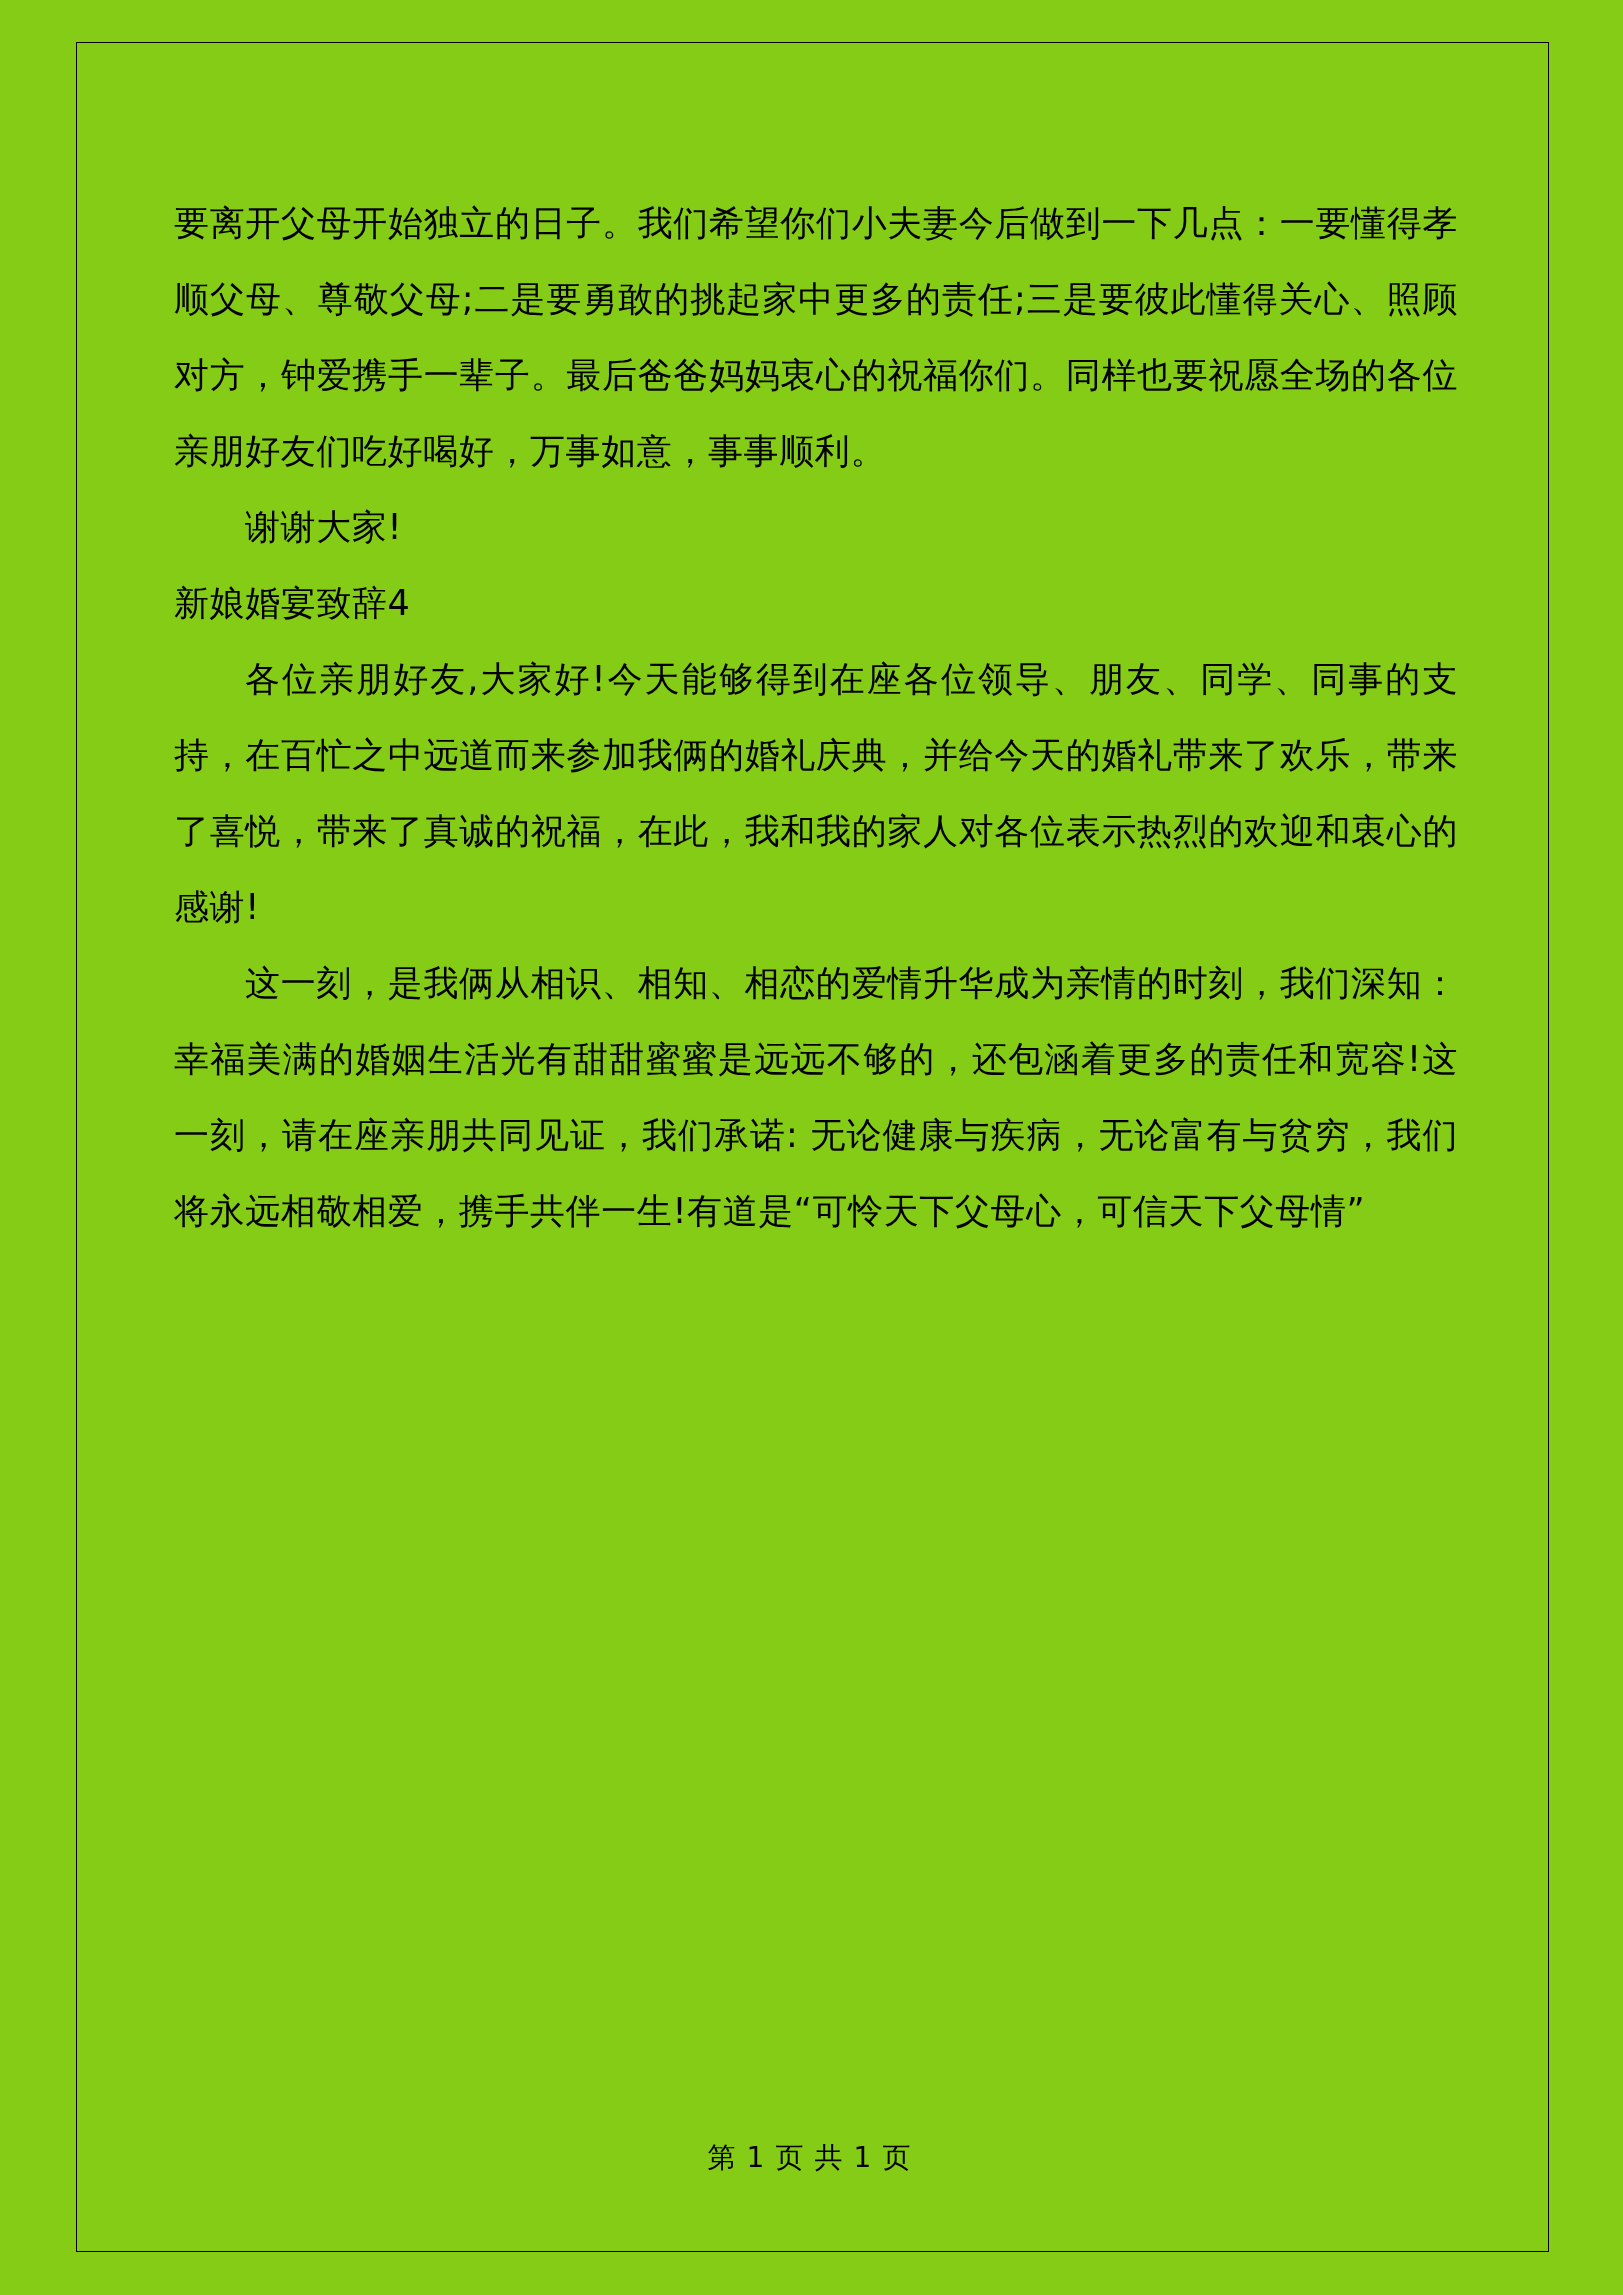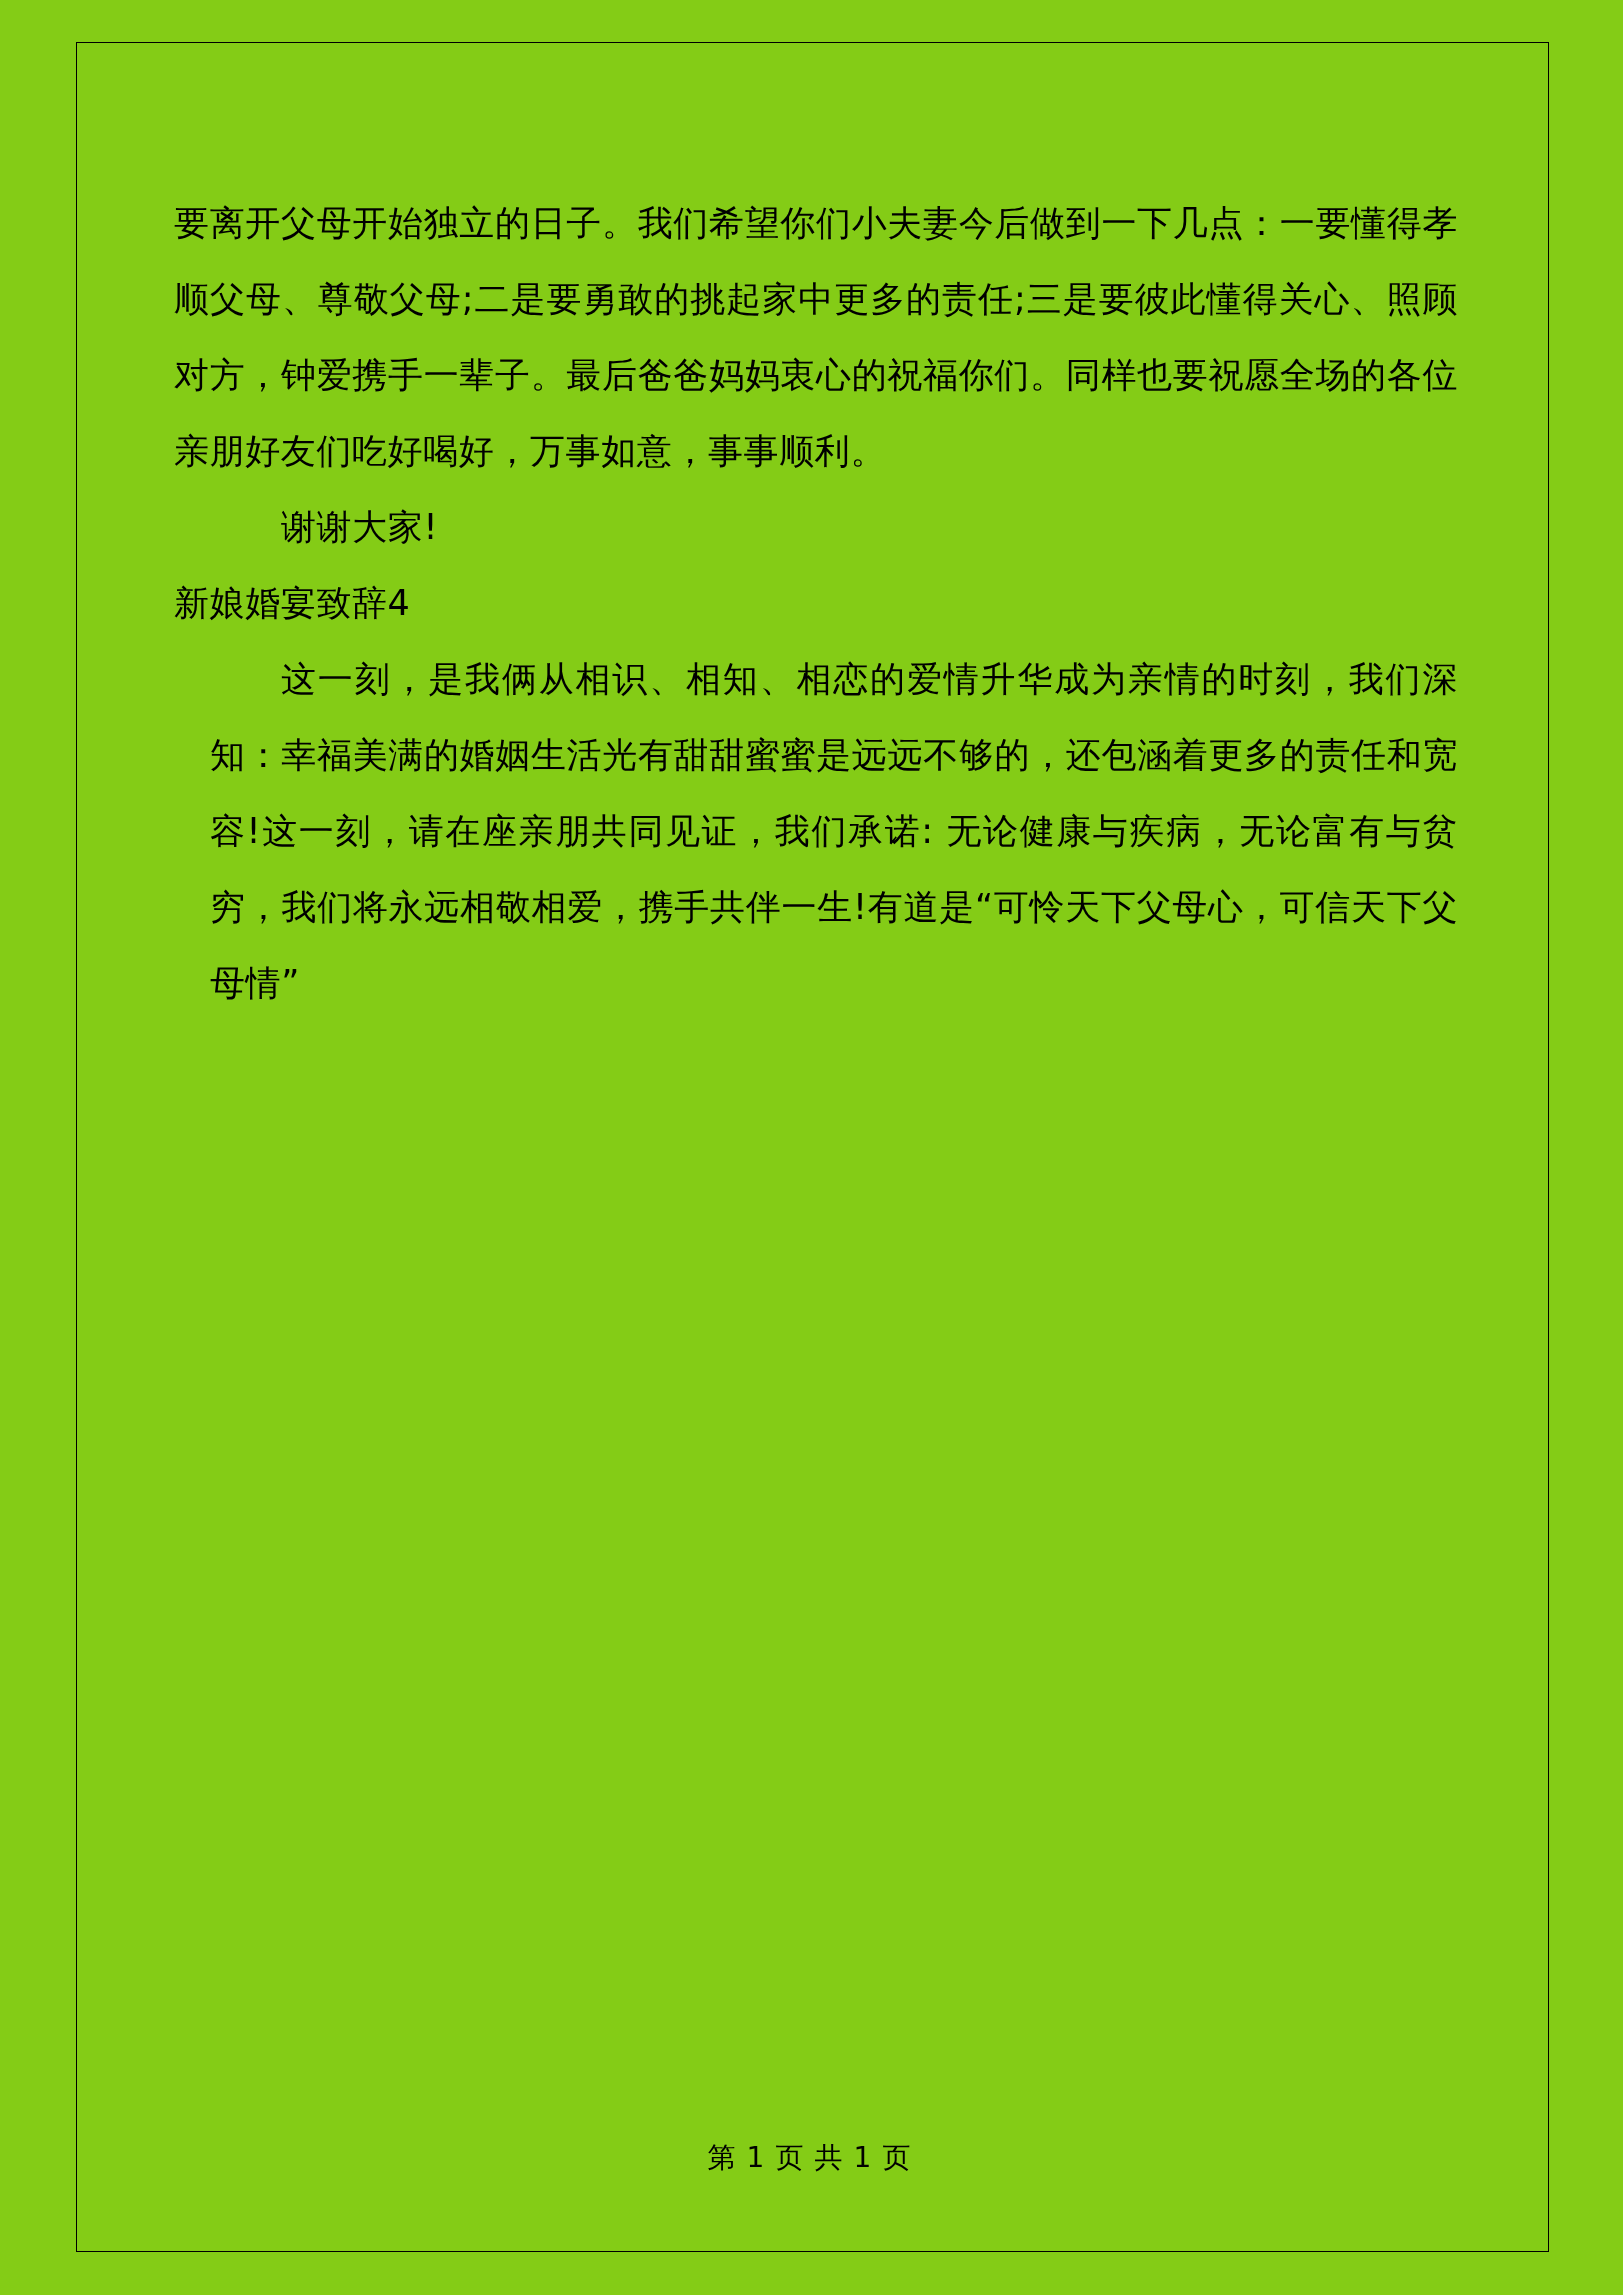--- a/index.html
+++ b/index.html
@@ -37,21 +37,20 @@
     line-height: 76px;
     color: #000000;
     letter-spacing: 0.6px;
     text-align: justify;
     text-justify: inter-ideograph;
     margin: 0 0 0 0;
     white-space: pre-wrap;
   }
   .para.indent {
     text-indent: 71px;
-    margin-left: 36px;
   }
   .para.heading {
     text-indent: 0;
   }
   .footer {
     position: absolute;
     left: 0;
     right: 4px;
     bottom: 118px;
     text-align: center;
@@ -63,18 +62,19 @@
 </head>
 <body>
 
 <div class="page">
   <div class="page-border"></div>
 
   <div class="content">
     <p class="para">要离开父母开始独立的日子。我们希望你们小夫妻今后做到一下几点：一要懂得孝顺父母、尊敬父母;二是要勇敢的挑起家中更多的责任;三是要彼此懂得关心、照顾对方，钟爱携手一辈子。最后爸爸妈妈衷心的祝福你们。同样也要祝愿全场的各位亲朋好友们吃好喝好，万事如意，事事顺利。</p>
     <p class="para indent">谢谢大家!</p>
     <p class="para heading">新娘婚宴致辞4</p>
+    <p class="para indent">各位亲朋好友,大家好!今天能够得到在座各位领导、朋友、同学、同事的支持，在百忙之中远道而来参加我俩的婚礼庆典，并给今天的婚礼带来了欢乐，带来了喜悦，带来了真诚的祝福，在此，我和我的家人对各位表示热烈的欢迎和衷心的感谢!</p>
     <p class="para indent">这一刻，是我俩从相识、相知、相恋的爱情升华成为亲情的时刻，我们深知：幸福美满的婚姻生活光有甜甜蜜蜜是远远不够的，还包涵着更多的责任和宽容!这一刻，请在座亲朋共同见证，我们承诺: 无论健康与疾病，无论富有与贫穷，我们将永远相敬相爱，携手共伴一生!有道是“可怜天下父母心，可信天下父母情”</p>
   </div>
 
   <div class="footer">第 1 页  共 1 页</div>
 </div>
 
 
 </body></html>

